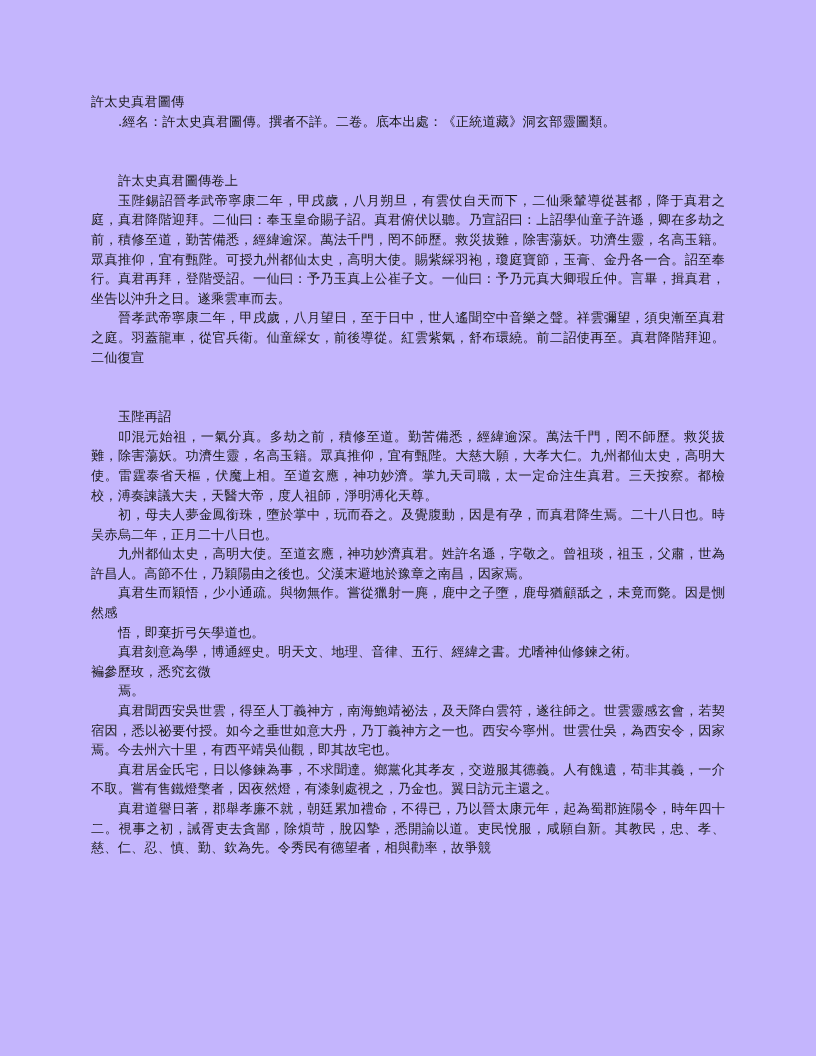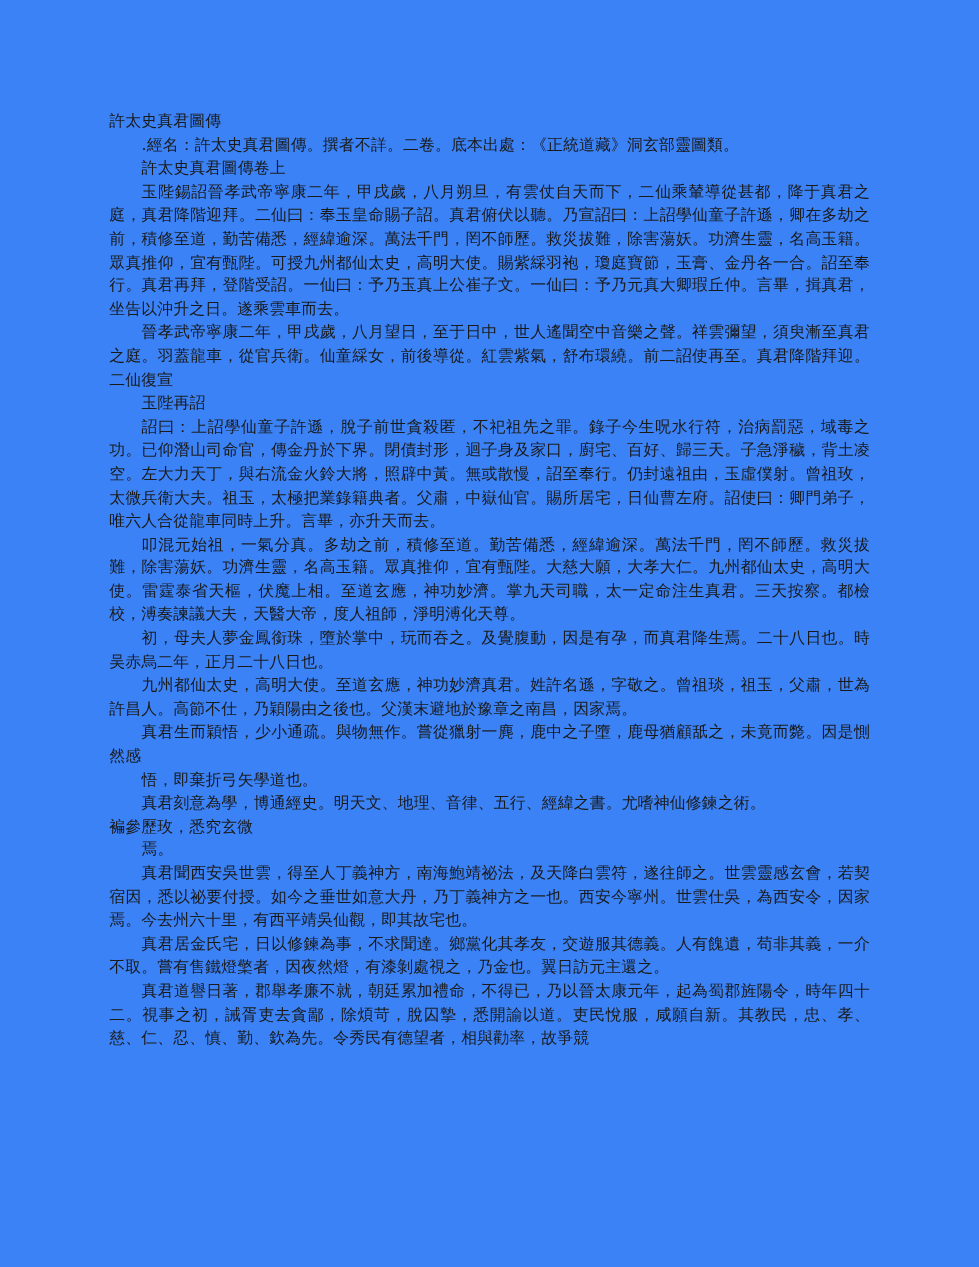--- a/index.html
+++ b/index.html
@@ -7,21 +7,21 @@
     padding: 0;
     background: #ffffff;
   }
   body {
     font-family: "DejaVu Sans", "Liberation Sans", sans-serif;
   }
   .page {
     position: relative;
     width: 816px;
     height: 1056px;
-    background: #3b82f6;
+    background: #c4b5fd;
     box-sizing: border-box;
     overflow: hidden;
   }
   .content {
     position: absolute;
     left: 91px;
     top: 92px;
     width: 634px;
   }
   .line {
@@ -44,20 +44,21 @@
     text-indent: 0;
   }
   
   .doc-title {
     text-indent: 0;
   }
   
   .heading {
     text-indent: 27px;
     text-align: left;
+    margin-top: 40px;
   }
   
   .nostretch {
     text-align: left;
   }
 </style>
 </head>
 <body>
 
 <div class="page">
@@ -68,21 +69,20 @@
     <p class="line para">.經名：許太史真君圖傳。撰者不詳。二卷。底本出處：《正統道藏》洞玄部靈圖類。</p>
 
     <p class="line heading">許太史真君圖傳卷上</p>
 
     <p class="line para">玉陛錫詔晉孝武帝寧康二年，甲戌歲，八月朔旦，有雲仗自天而下，二仙乘輦導從甚都，降于真君之庭，真君降階迎拜。二仙曰：奉玉皇命賜子詔。真君俯伏以聽。乃宣詔曰：上詔學仙童子許遜，卿在多劫之前，積修至道，勤苦備悉，經緯逾深。萬法千門，罔不師歷。救災拔難，除害蕩妖。功濟生靈，名高玉籍。眾真推仰，宜有甄陛。可授九州都仙太史，高明大使。賜紫綵羽袍，瓊庭寶節，玉膏、金丹各一合。詔至奉行。真君再拜，登階受詔。一仙曰：予乃玉真上公崔子文。一仙曰：予乃元真大卿瑕丘仲。言畢，揖真君，坐告以沖升之日。遂乘雲車而去。</p>
 
     <p class="line para">晉孝武帝寧康二年，甲戌歲，八月望日，至于日中，世人遙聞空中音樂之聲。祥雲彌望，須臾漸至真君之庭。羽蓋龍車，從官兵衛。仙童綵女，前後導從。紅雲紫氣，舒布環繞。前二詔使再至。真君降階拜迎。二仙復宣</p>
 
     <p class="line heading">玉陛再詔</p>
 
-    <p class="line para">詔曰：上詔學仙童子許遜，脫子前世貪殺匿，不祀祖先之罪。錄子今生呪水行符，治病罰惡，域毒之功。已仰潛山司命官，傳金丹於下界。閉債封形，迴子身及家口，廚宅、百好、歸三天。子急淨穢，背土凌空。左大力天丁，與右流金火鈴大將，照辟中黃。無或散慢，詔至奉行。仍封遠祖由，玉虛僕射。曾祖玫，太微兵衛大夫。祖玉，太極把業錄籍典者。父肅，中嶽仙官。賜所居宅，日仙曹左府。詔使曰：卿門弟子，唯六人合從龍車同時上升。言畢，亦升天而去。</p>
 
 
     <p class="line para">叩混元始祖，一氣分真。多劫之前，積修至道。勤苦備悉，經緯逾深。萬法千門，罔不師歷。救災拔難，除害蕩妖。功濟生靈，名高玉籍。眾真推仰，宜有甄陛。大慈大願，大孝大仁。九州都仙太史，高明大使。雷霆泰省天樞，伏魔上相。至道玄應，神功妙濟。掌九天司職，太一定命注生真君。三天按察。都檢校，溥奏諫議大夫，天醫大帝，度人祖師，淨明溥化天尊。</p>
 
     <p class="line para">初，母夫人夢金鳳銜珠，墮於掌中，玩而吞之。及覺腹動，因是有孕，而真君降生焉。二十八日也。時吴赤烏二年，正月二十八日也。</p>
 
     <p class="line para">九州都仙太史，高明大使。至道玄應，神功妙濟真君。姓許名遜，字敬之。曾祖琰，祖玉，父肅，世為許昌人。高節不仕，乃穎陽由之後也。父漢末避地於豫章之南昌，因家焉。</p>
 
     <p class="line para">真君生而穎悟，少小通疏。與物無作。嘗從獵射一麂，鹿中之子墮，鹿母猶顧舐之，未竟而斃。因是惻然感</p>
 

